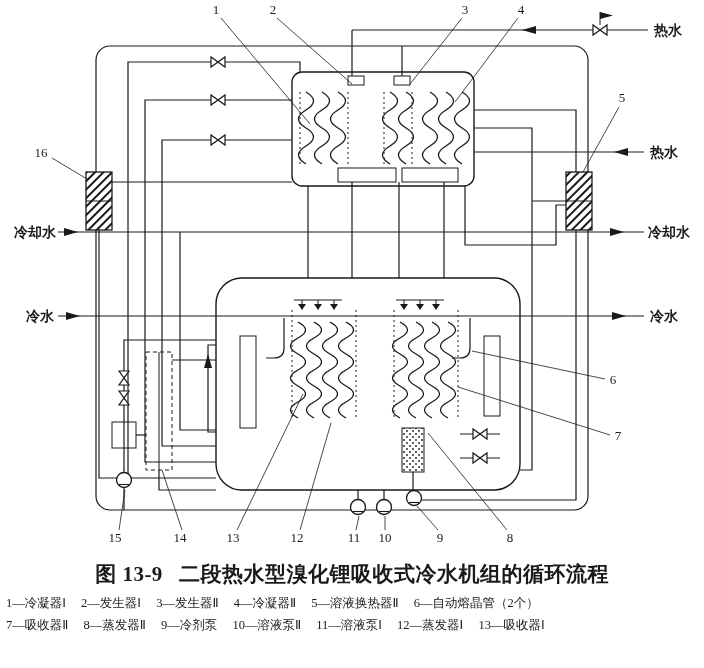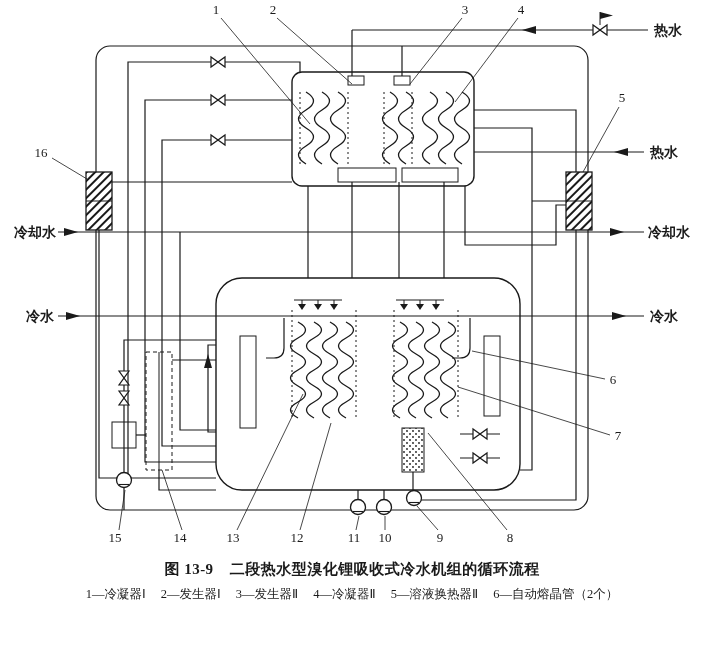--- a/index.html
+++ b/index.html
@@ -10,24 +10,24 @@
   svg { display:block; }
   .pipe   { stroke:#1a1a1a; stroke-width:1.2; fill:none; }
   .shell  { stroke:#1a1a1a; stroke-width:1.4; fill:none; }
   .thin   { stroke:#1a1a1a; stroke-width:1; fill:none; }
   .dash   { stroke:#1a1a1a; stroke-width:1; fill:none; stroke-dasharray:2 3; }
   .dashbox{ stroke:#1a1a1a; stroke-width:1; fill:none; stroke-dasharray:4 3; }
   .leader { stroke:#1a1a1a; stroke-width:0.8; fill:none; }
   .arrow  { fill:#1a1a1a; stroke:none; }
   .cnum   { font-family:"Liberation Serif", serif; font-size:13px; fill:#1a1a1a; }
   .wl     { font-family:"Liberation Serif", serif; font-size:14px; font-weight:bold; fill:#1a1a1a; }
-  .caption { text-align:center; font-weight:bold; font-size:15px; margin-top:8px; letter-spacing:0.5px; }
+  .caption { text-align:center; font-weight:bold; font-size:21px; margin-top:8px; letter-spacing:0.5px; }
   .fig-num { margin-right:16px; }
   .legend { margin-top:5px; font-size:12.5px; }
-  .legend-row { text-align:center; line-height:1.75; }
+  .legend-row { text-align:left; line-height:1.75; }
   .li { margin:0 6px; white-space:nowrap; }
 </style>
 </head>
 <body>
 
 <div class="page">
 
 <svg width="704" height="552" viewBox="0 0 704 552">
   <defs>
     <pattern id="hatch" width="6" height="6" patternUnits="userSpaceOnUse" patternTransform="rotate(45)">
@@ -281,15 +281,24 @@
 
 <div class="legend">
   <div class="legend-row">
     <span class="li">1—冷凝器Ⅰ</span>
     <span class="li">2—发生器Ⅰ</span>
     <span class="li">3—发生器Ⅱ</span>
     <span class="li">4—冷凝器Ⅱ</span>
     <span class="li">5—溶液换热器Ⅱ</span>
     <span class="li">6—自动熔晶管（2个）</span>
   </div>
+  <div class="legend-row">
+    <span class="li">7—吸收器Ⅱ</span>
+    <span class="li">8—蒸发器Ⅱ</span>
+    <span class="li">9—冷剂泵</span>
+    <span class="li">10—溶液泵Ⅱ</span>
+    <span class="li">11—溶液泵Ⅰ</span>
+    <span class="li">12—蒸发器Ⅰ</span>
+    <span class="li">13—吸收器Ⅰ</span>
+  </div>
 </div>
 
 </div>
 
 </body></html>

